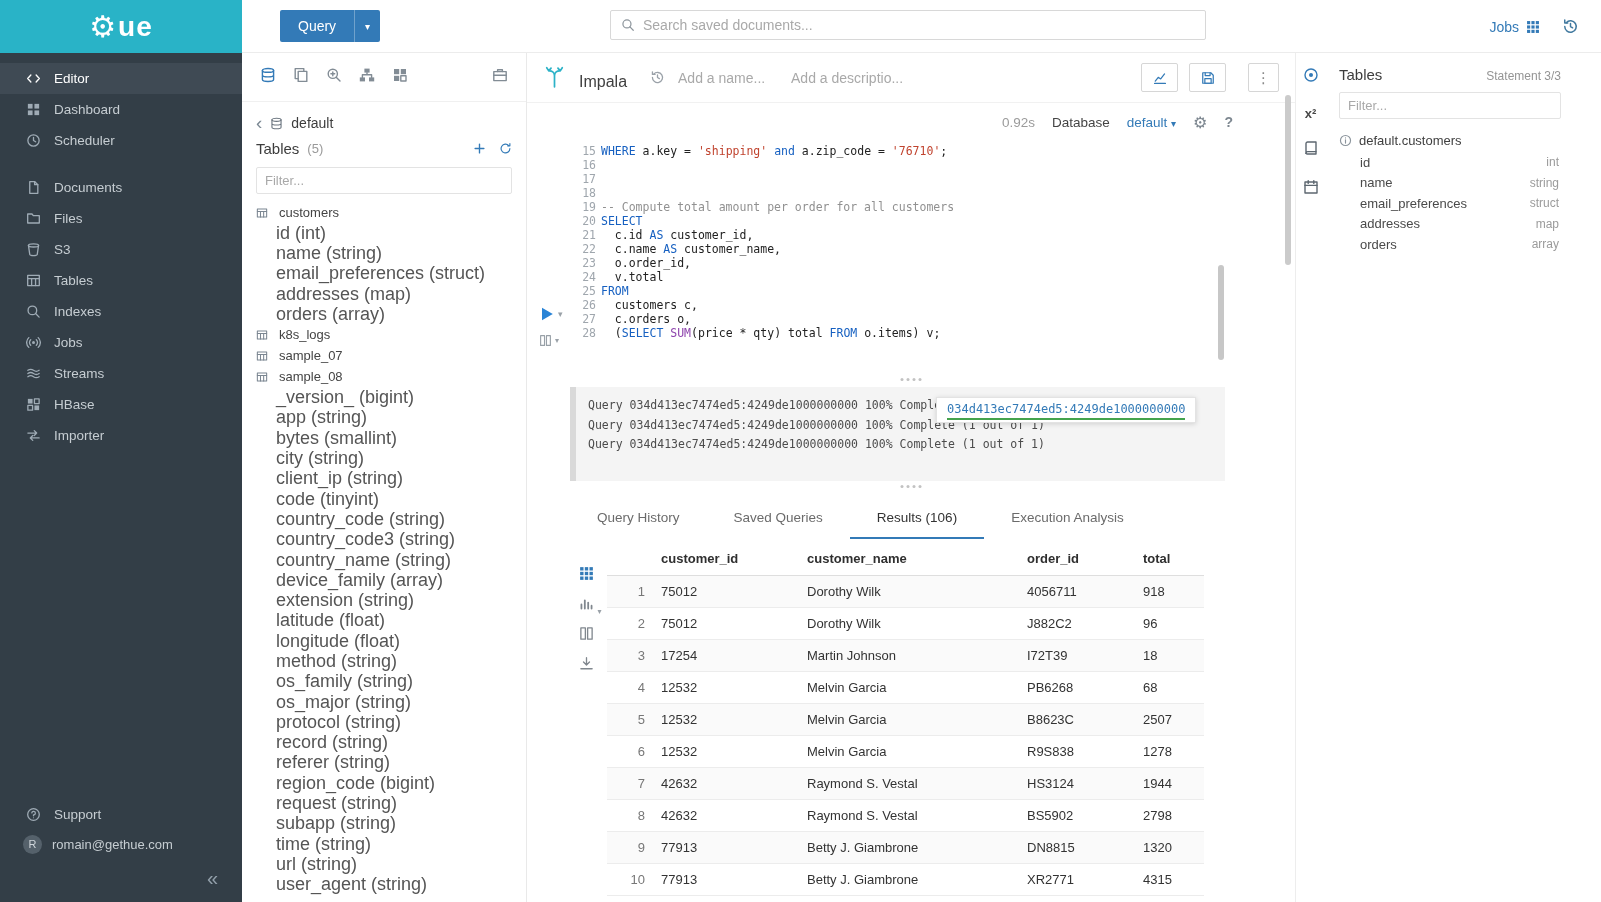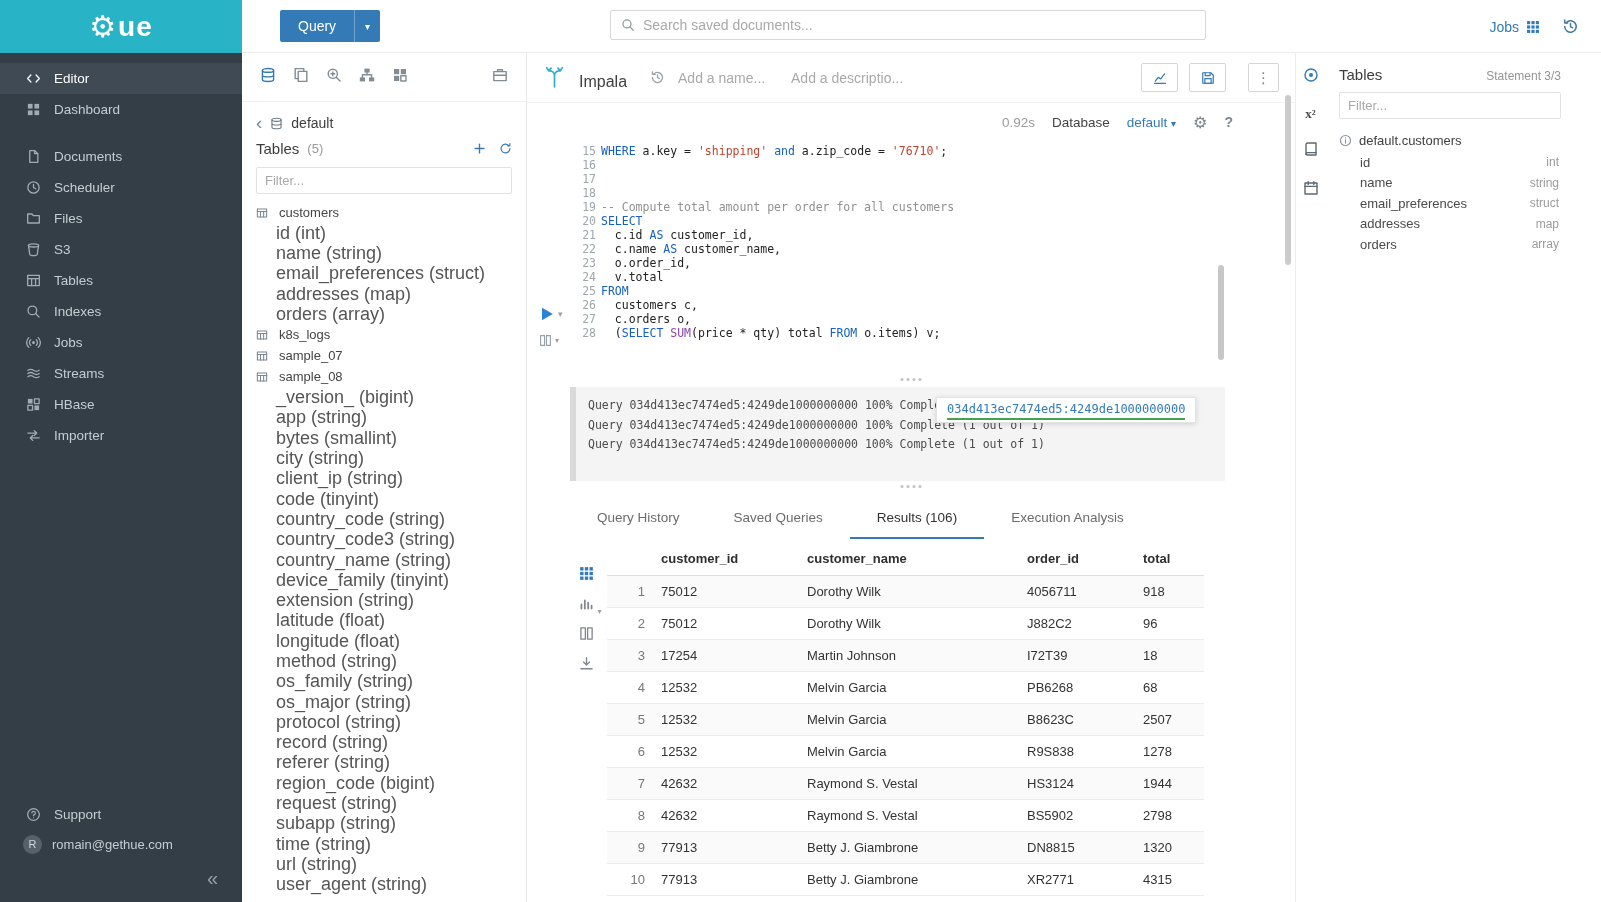--- a/index.html
+++ b/index.html
@@ -172,21 +172,21 @@
     padding:11px 8px 9px; border-bottom:1px solid #dedede; }
   #results-table td { padding:8px 8px; border-bottom:1px solid #ececec; }
   #results-table tbody tr:nth-child(odd) { background:#fafafa; }
   td.rownum { text-align:right; color:#777; padding-right:14px; }
   th.rownum-h { width:46px; }
   th.w1 { width:146px; } th.w2 { width:220px; } th.w3 { width:116px; }
 
   
   #right-strip { position:absolute; left:1295px; top:53px; width:30px; bottom:0;
     border-left:1px solid #ededed; display:flex; flex-direction:column;
-    align-items:center; padding-top:14px; gap:19px; background:#fff;font-family:Liberation Serif, serif; }
+    align-items:center; padding-top:14px; gap:19px; background:#fff; }
   .rs-ic { color:#5d6770; font-size:16px; cursor:pointer; }
   .rs-ic.accent { color:var(--c-accent,#337ab7); }
   .rs-ic.glyph { font-size:13px; font-weight:bold; color:#4a4a4a; }
 
   #right-panel { position:absolute; left:1325px; top:53px; width:276px; bottom:0;
     background:#fff; }
   .rp-header { display:flex; align-items:baseline; padding:13px 40px 9px 14px; }
   .rp-title { font-size:15px; color:#3d3d3d; }
   .rp-stmt { margin-left:auto; font-size:12px; color:#949494; }
   .rp-filter { margin:0 40px 10px 14px; height:27px; border:1px solid #e3e3e3;
@@ -223,37 +223,37 @@
           <span class="nav-ic ic">
             <svg width="1em" height="1em" viewBox="0 0 16 16" fill="none" stroke="currentColor" stroke-width="1.4" stroke-linecap="round" stroke-linejoin="round">
               <rect x="2" y="2" width="5" height="5" fill="currentColor" stroke="none"></rect>
               <rect x="9" y="2" width="5" height="5" fill="currentColor" stroke="none"></rect>
               <rect x="2" y="9" width="5" height="5" fill="currentColor" stroke="none"></rect>
               <rect x="9" y="9" width="5" height="5" fill="currentColor" stroke="none"></rect>
             </svg>
           </span>
           <span class="nav-label">Dashboard</span>
         </div>
+        <div class="nav-item">
+          <span class="nav-ic ic">
+            <svg width="1em" height="1em" viewBox="0 0 16 16" fill="none" stroke="currentColor" stroke-width="1.4" stroke-linecap="round" stroke-linejoin="round">
+              <circle cx="8" cy="8" r="6"></circle>
+              <path d="M8 4.8V8l2.3 1.4"></path>
+            </svg>
+          </span>
+          <span class="nav-label">Scheduler</span>
+        </div>
         <div class="nav-item grp">
           <span class="nav-ic ic">
             <svg width="1em" height="1em" viewBox="0 0 16 16" fill="none" stroke="currentColor" stroke-width="1.4" stroke-linecap="round" stroke-linejoin="round">
               <path d="M4 1.8h5.4L12.6 5v9.2H4z"></path>
               <path d="M9.2 1.8V5h3.4"></path>
             </svg>
           </span>
           <span class="nav-label">Documents</span>
-        </div>
-        <div class="nav-item">
-          <span class="nav-ic ic">
-            <svg width="1em" height="1em" viewBox="0 0 16 16" fill="none" stroke="currentColor" stroke-width="1.4" stroke-linecap="round" stroke-linejoin="round">
-              <circle cx="8" cy="8" r="6"></circle>
-              <path d="M8 4.8V8l2.3 1.4"></path>
-            </svg>
-          </span>
-          <span class="nav-label">Scheduler</span>
         </div>
         <div class="nav-item">
           <span class="nav-ic ic">
             <svg width="1em" height="1em" viewBox="0 0 16 16" fill="none" stroke="currentColor" stroke-width="1.4" stroke-linecap="round" stroke-linejoin="round">
               <path d="M1.8 3.2h4.6l1.4 1.8h6.4v7.8H1.8z"></path>
             </svg>
           </span>
           <span class="nav-label">Files</span>
         </div>
         <div class="nav-item">
@@ -524,21 +524,21 @@
         <div class="a-row col">
           <span class="a-col-name">country_code (string)</span>
         </div>
         <div class="a-row col">
           <span class="a-col-name">country_code3 (string)</span>
         </div>
         <div class="a-row col">
           <span class="a-col-name">country_name (string)</span>
         </div>
         <div class="a-row col">
-          <span class="a-col-name">device_family (tinyint)</span>
+          <span class="a-col-name">device_family (array)</span>
         </div>
         <div class="a-row col">
           <span class="a-col-name">extension (string)</span>
         </div>
         <div class="a-row col">
           <span class="a-col-name">latitude (float)</span>
         </div>
         <div class="a-row col">
           <span class="a-col-name">longitude (float)</span>
         </div>

